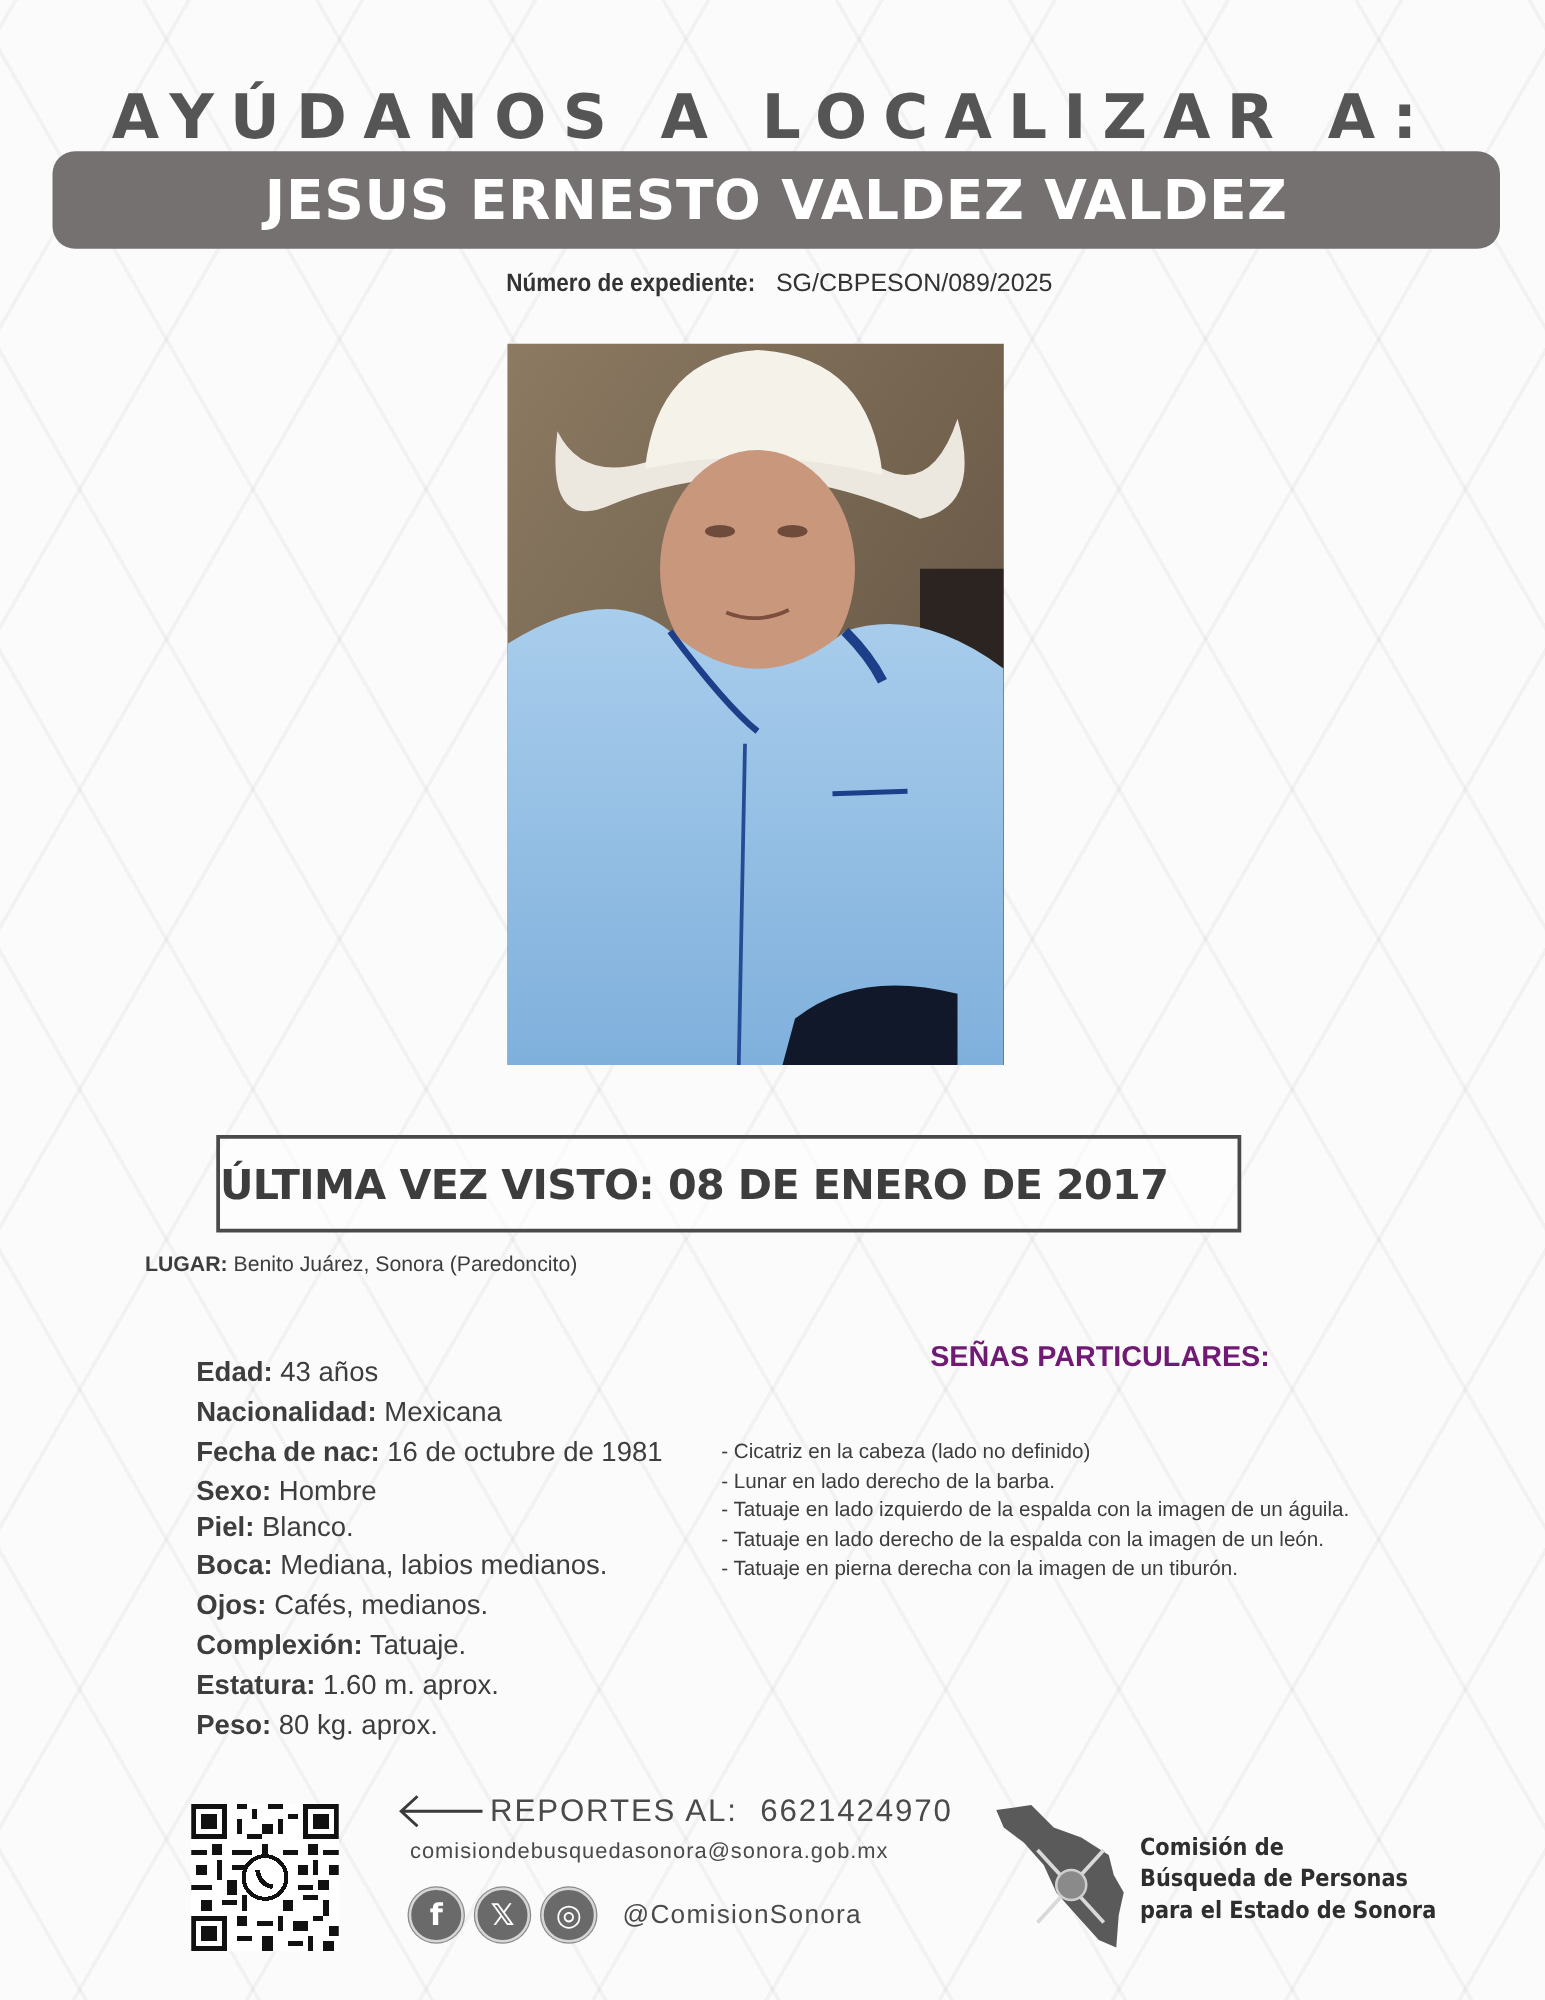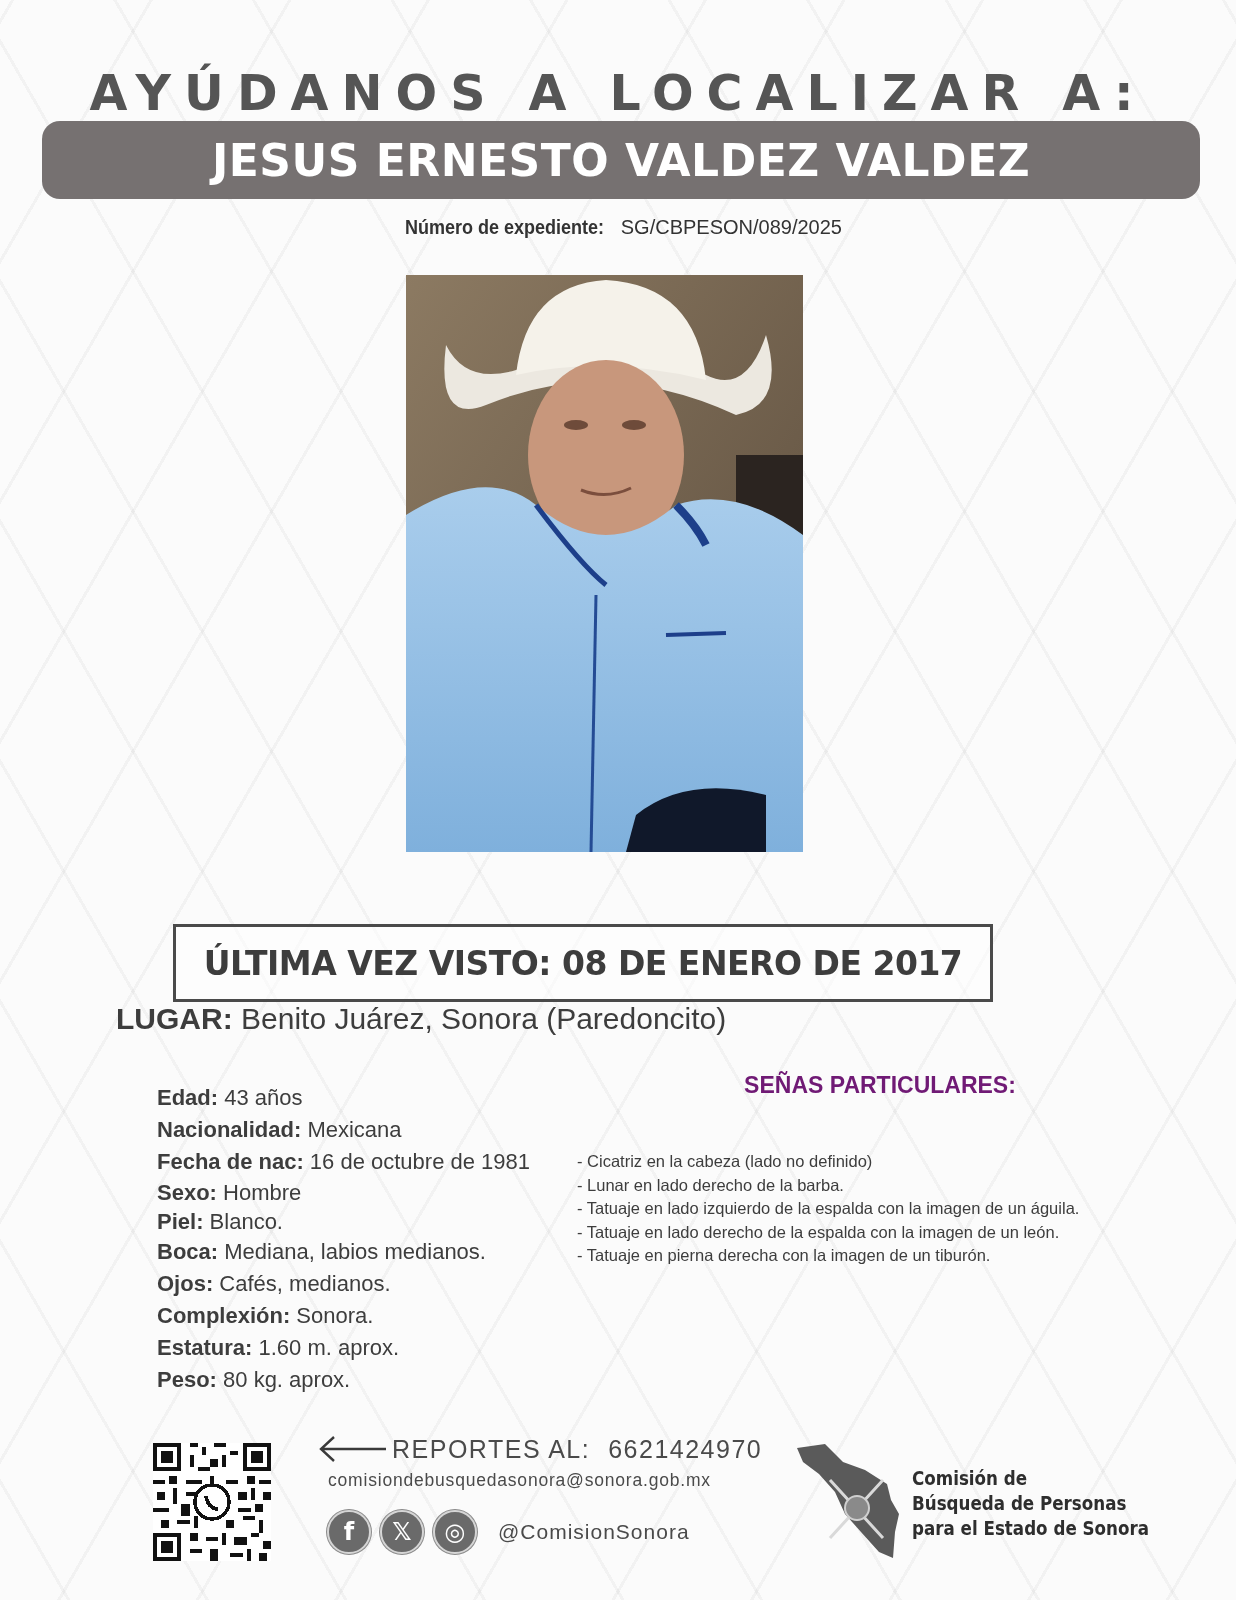--- a/index.html
+++ b/index.html
@@ -53,34 +53,33 @@
   .photo {
     left: 406px; top: 275px; width: 397px; height: 577px;
     overflow: hidden;
     background: #8a7a66;
   }
   .photo svg { width: 100%; height: 100%; display: block; }
 
   .last-seen-box {
     left: 173px; top: 908px; width: 820px; height: 78px;
     border: 3px solid #4a4a4a;
-    display: flex; align-items: center; justify-content: center;
+    display: flex; align-items: center; justify-content: flex-start;
     background: rgba(255,255,255,0.5);
-    margin-top: 16px;
   }
   .last-seen-text {
     font-family: "DejaVu Sans", sans-serif;
     font-weight: bold;
     font-size: 33px;
     color: #3d3d3d;
     letter-spacing: -0.5px;
   }
   .place-line {
     left: 116px; top: 1002px;
-    font-size: 30px; color: #3d3d3d;
+    font-size: 17px; color: #3d3d3d;
   }
   .place-line .lbl { font-weight: bold; }
 
   .attr-list { left: 113px; top: 1082px; margin-left: 44px; }
   .attr {
     font-size: 22px; color: #3d3d3d;
     height: 32px; line-height: 32px;
     white-space: nowrap;
   }
   .attr .lbl { font-weight: bold; }
@@ -200,21 +199,21 @@
 </div>
 
 <div class="abs attr-list">
   <div class="attr"><span class="lbl">Edad:</span> <span>43 años</span></div>
   <div class="attr"><span class="lbl">Nacionalidad:</span> <span>Mexicana</span></div>
   <div class="attr"><span class="lbl">Fecha de nac:</span> <span>16 de octubre de 1981</span></div>
   <div class="attr" style="height:30px;line-height:30px"><span class="lbl">Sexo:</span> <span>Hombre</span></div>
   <div class="attr" style="height:28px;line-height:28px"><span class="lbl">Piel:</span> <span>Blanco.</span></div>
   <div class="attr"><span class="lbl">Boca:</span> <span>Mediana, labios medianos.</span></div>
   <div class="attr"><span class="lbl">Ojos:</span> <span>Cafés, medianos.</span></div>
-  <div class="attr"><span class="lbl">Complexión:</span> <span>Sonora.</span></div>
+  <div class="attr"><span class="lbl">Complexión:</span> <span>Tatuaje.</span></div>
   <div class="attr"><span class="lbl">Estatura:</span> <span>1.60 m. aprox.</span></div>
   <div class="attr"><span class="lbl">Peso:</span> <span>80 kg. aprox.</span></div>
 </div>
 
 <div class="abs marks-title">SEÑAS PARTICULARES:</div>
 <div class="abs marks-list">
   <div class="mark">- Cicatriz en la cabeza (lado no definido)</div>
   <div class="mark">- Lunar en lado derecho de la barba.</div>
   <div class="mark">- Tatuaje en lado izquierdo de la espalda con la imagen de un águila.</div>
   <div class="mark">- Tatuaje en lado derecho de la espalda con la imagen de un león.</div>

